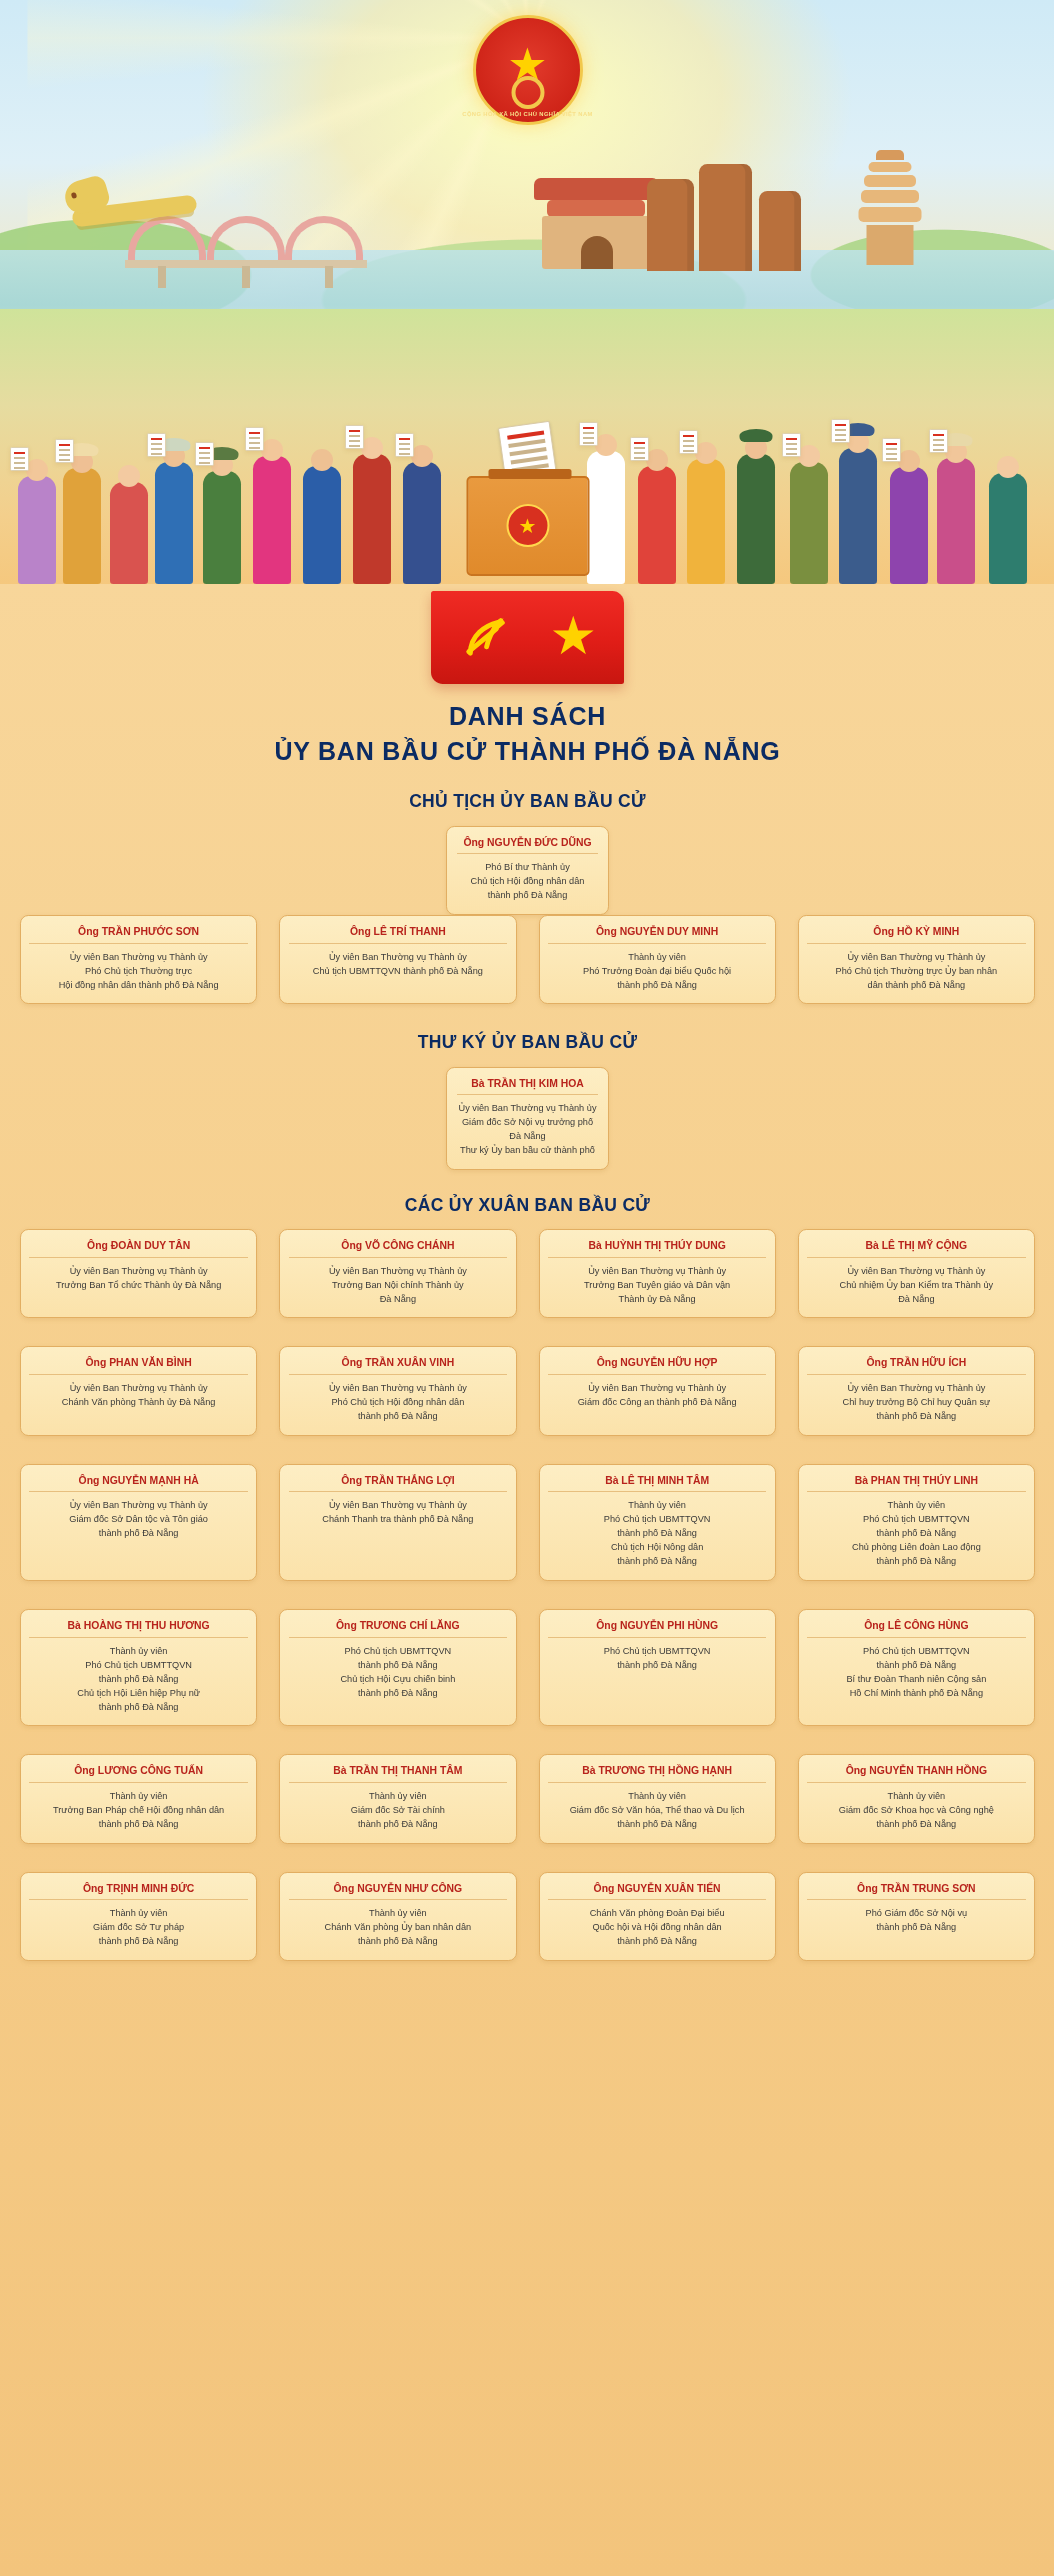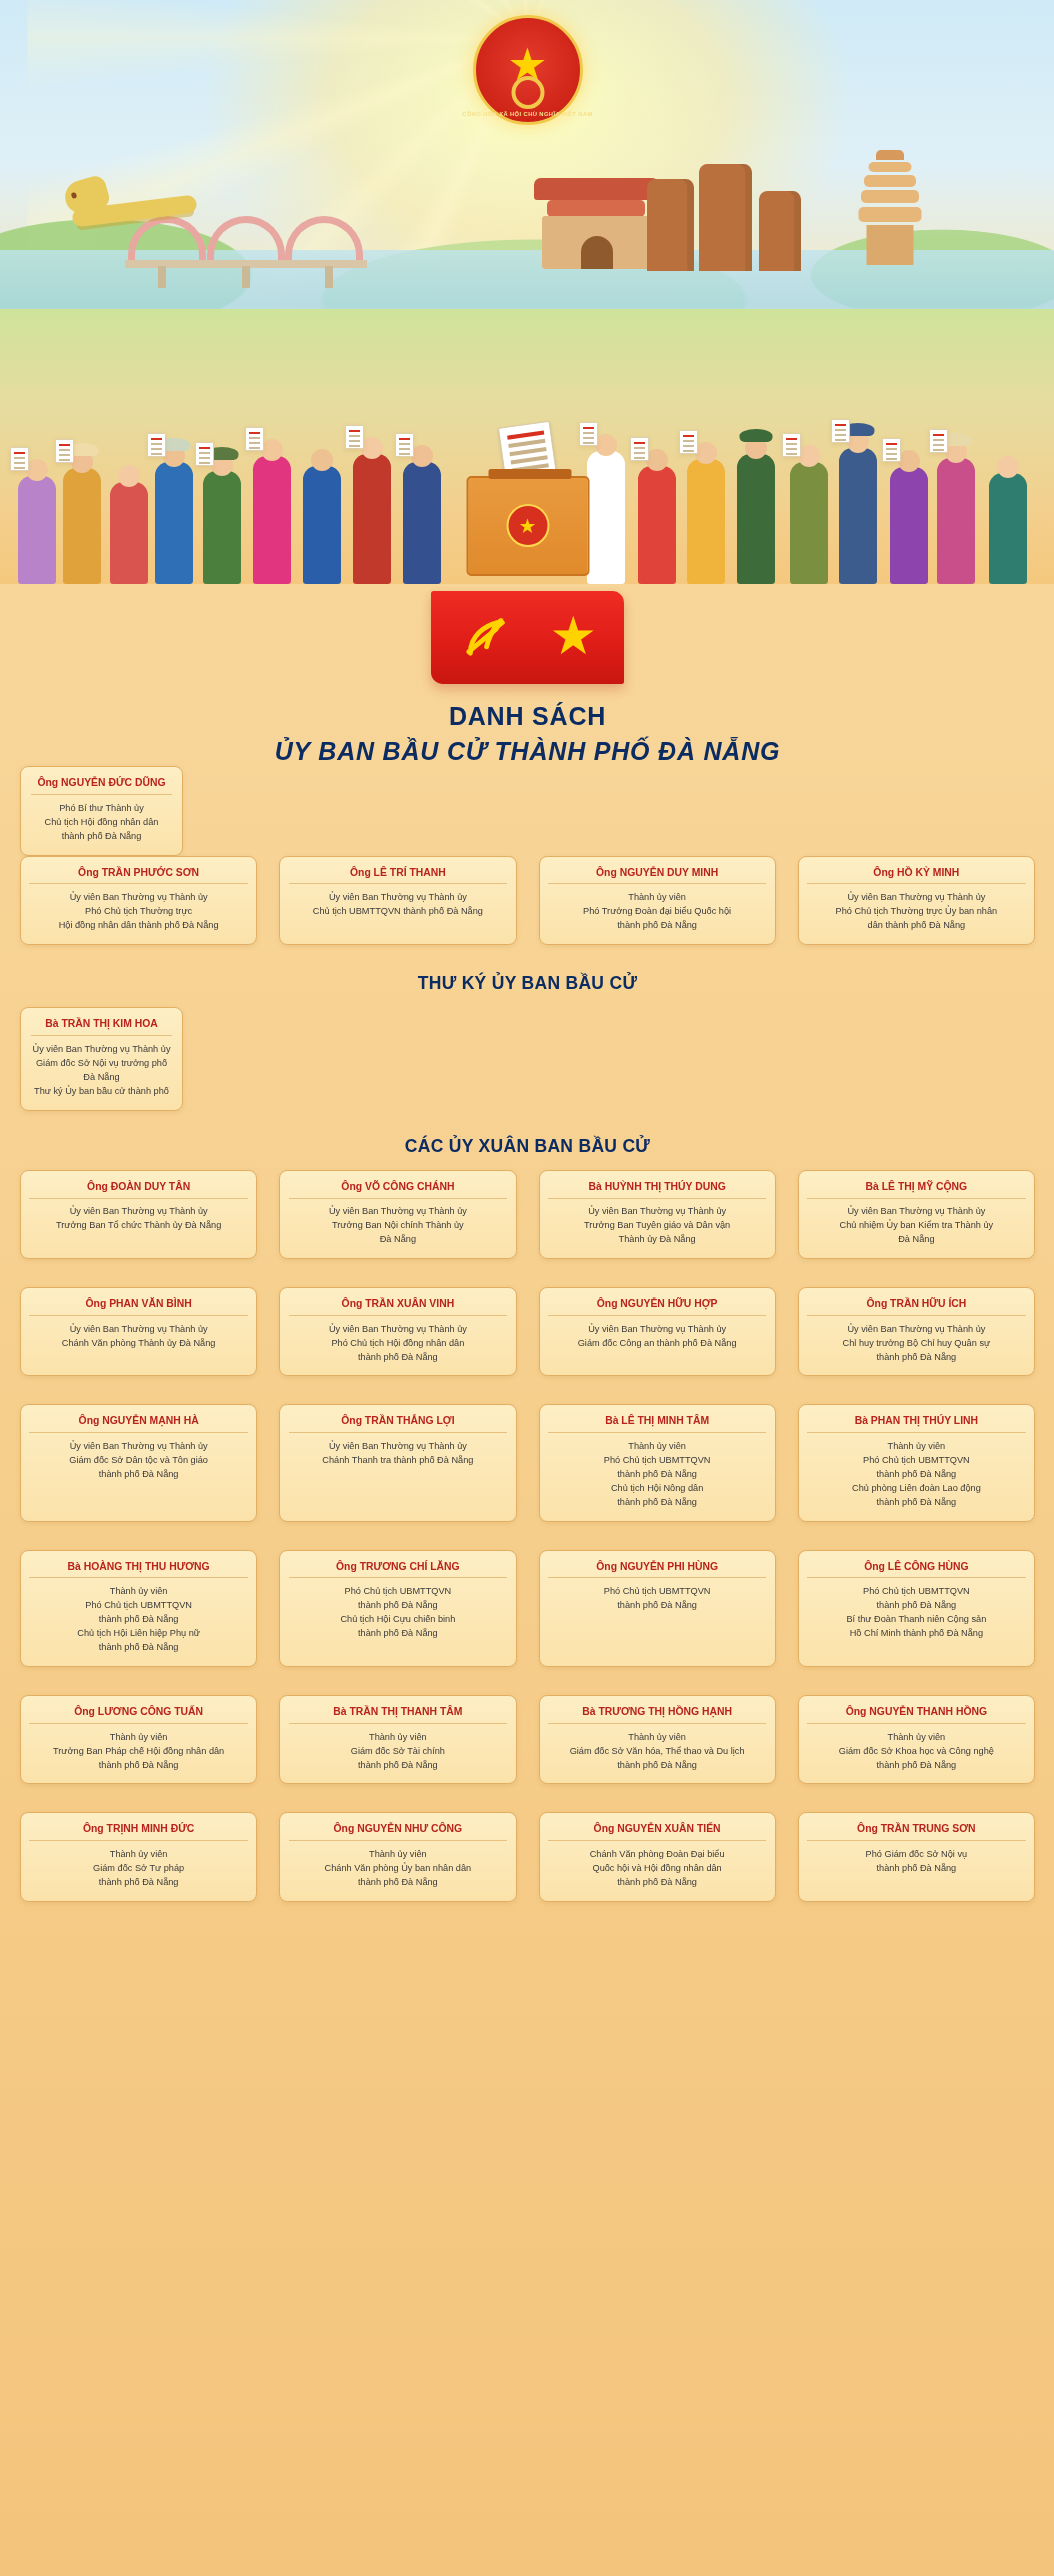--- a/index.html
+++ b/index.html
@@ -167,21 +167,21 @@
   }
   .flag .left-sym { position:absolute; left:28px; top:20px; width:52px; height:52px; color:#ffd200; }
   .flag .right-star { position:absolute; right:27px; top:18.3px; font-size:53px; line-height:53px; color:#ffd200; }
 
   
   .title-main {
     text-align:center; color:#0b2b63; font-weight:bold;
     letter-spacing:0.8px; margin-top: 15px;
   }
   .title-main .l1 { font-size: 25px; }
-  .title-main .l2 { font-size: 25px; margin-top: 6.7px; font-style: italic; }
+  .title-main .l2 { font-size: 25px; margin-top: 6.7px; }
 
   .section-title {
     text-align:center; color:#0b2b63; font-weight:bold; font-size: 17.5px;
     margin: 25px 0 13.3px; letter-spacing:0.3px;
   }
 
   
   .wrap { padding: 0 20px; }
   .row { display:flex; gap: 22px; margin-bottom: 28px; }
   .card {
@@ -193,21 +193,21 @@
     box-shadow: 0 1.7px 4.2px rgba(190,140,60,.18);
   }
   .row.cols4 > .card { flex: 1 1 0; min-width: 0; }
   .card .name {
     color:#b8231c; font-weight:bold; font-size: 10.4px;
     padding-bottom: 5.8px; margin-bottom: 5.8px;
     border-bottom: 0.8px solid #e7bf7f;
   }
   .card .line { color:#3a3a3a; font-size: 9.2px; line-height: 14px; }
   .card.single { width: 163px; padding: 10px 10px 11.7px; }
-  .center-row { display:flex; justify-content:flex-start; }
+  .center-row { display:flex; justify-content:center; }
 
   .bottom-pad { height: 22px; }
 </style>
 </head>
 <body>
 
 <div class="page">
 
   <div class="hero">
     <div class="sky"></div>
@@ -374,20 +374,21 @@
     </div>
   </div>
 
   <div class="title-main">
     <div class="l1">DANH SÁCH</div>
     <div class="l2">ỦY BAN BẦU CỬ THÀNH PHỐ ĐÀ NẴNG</div>
   </div>
 
   <div class="wrap">
 
+    <div class="section-title">CHỦ TỊCH ỦY BAN BẦU CỬ</div>
     <div class="center-row">
       <div class="card single">
         <div class="name">Ông NGUYỄN ĐỨC DŨNG</div>
         <div class="line">Phó Bí thư Thành ủy</div>
         <div class="line">Chủ tịch Hội đồng nhân dân</div>
         <div class="line">thành phố Đà Nẵng</div>
       </div>
     </div>
 
     <div class="row cols4" id="vice-row">

